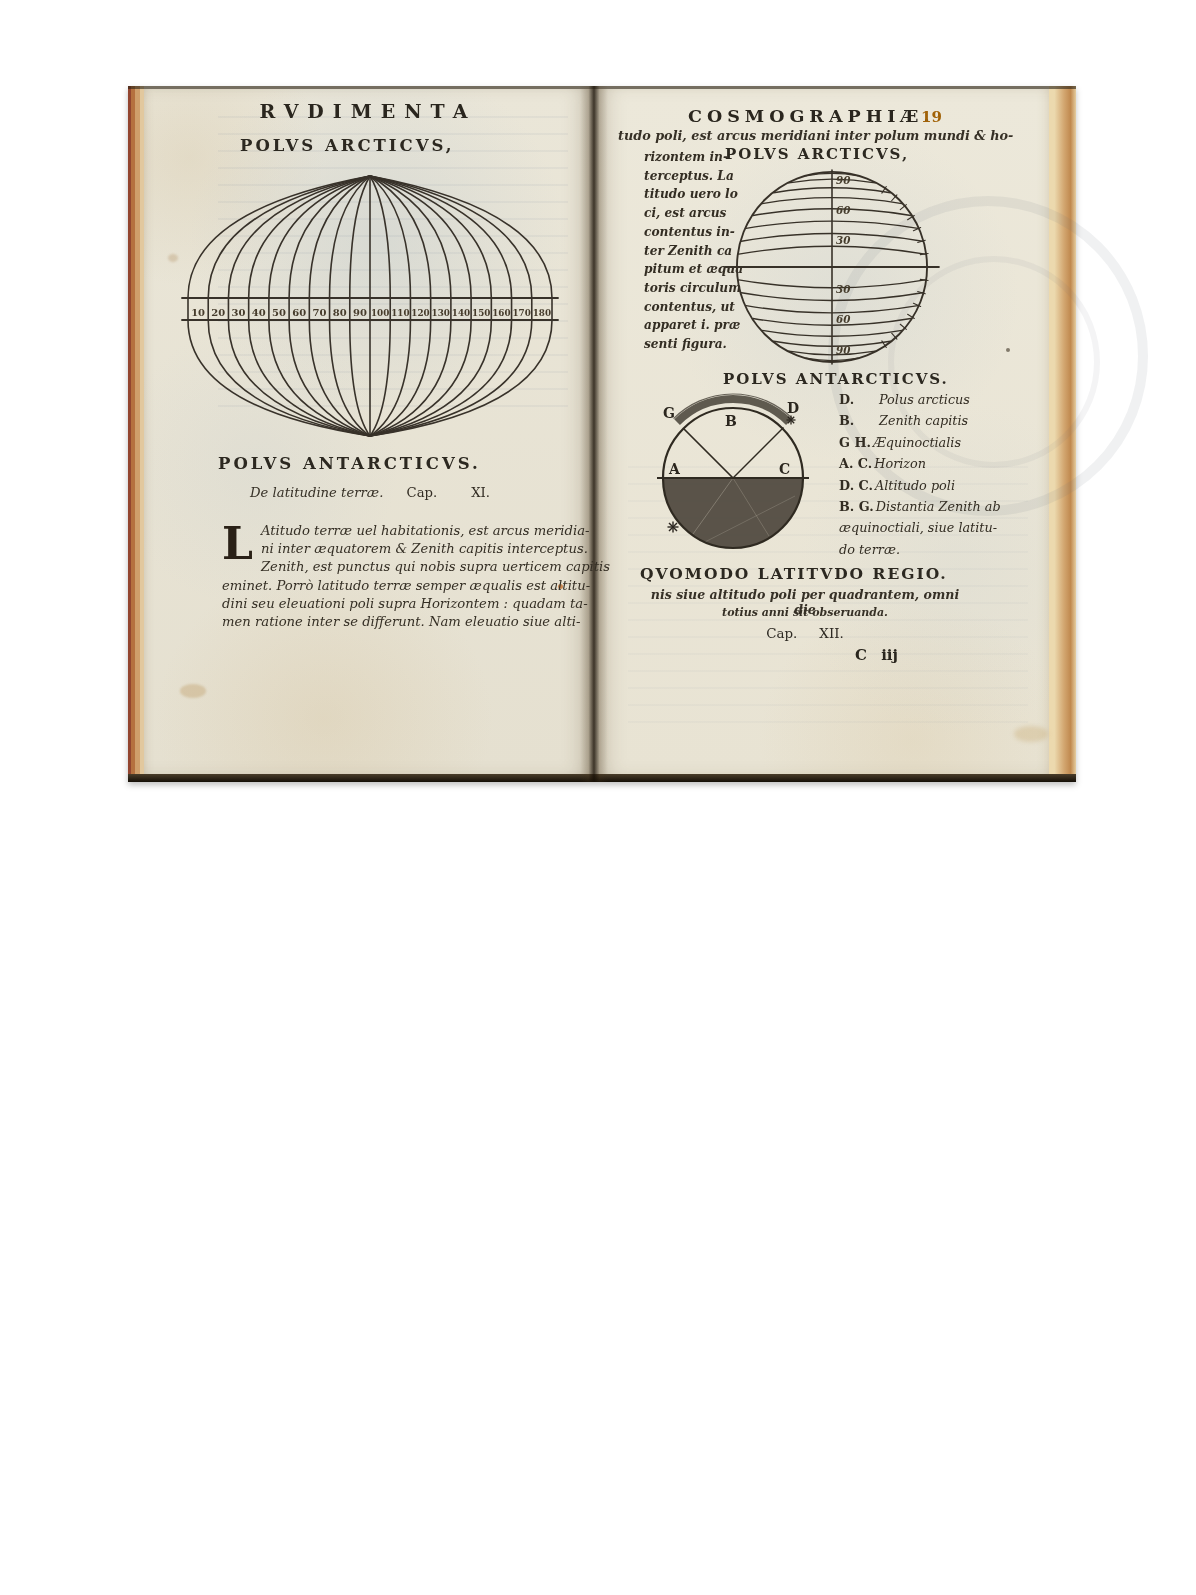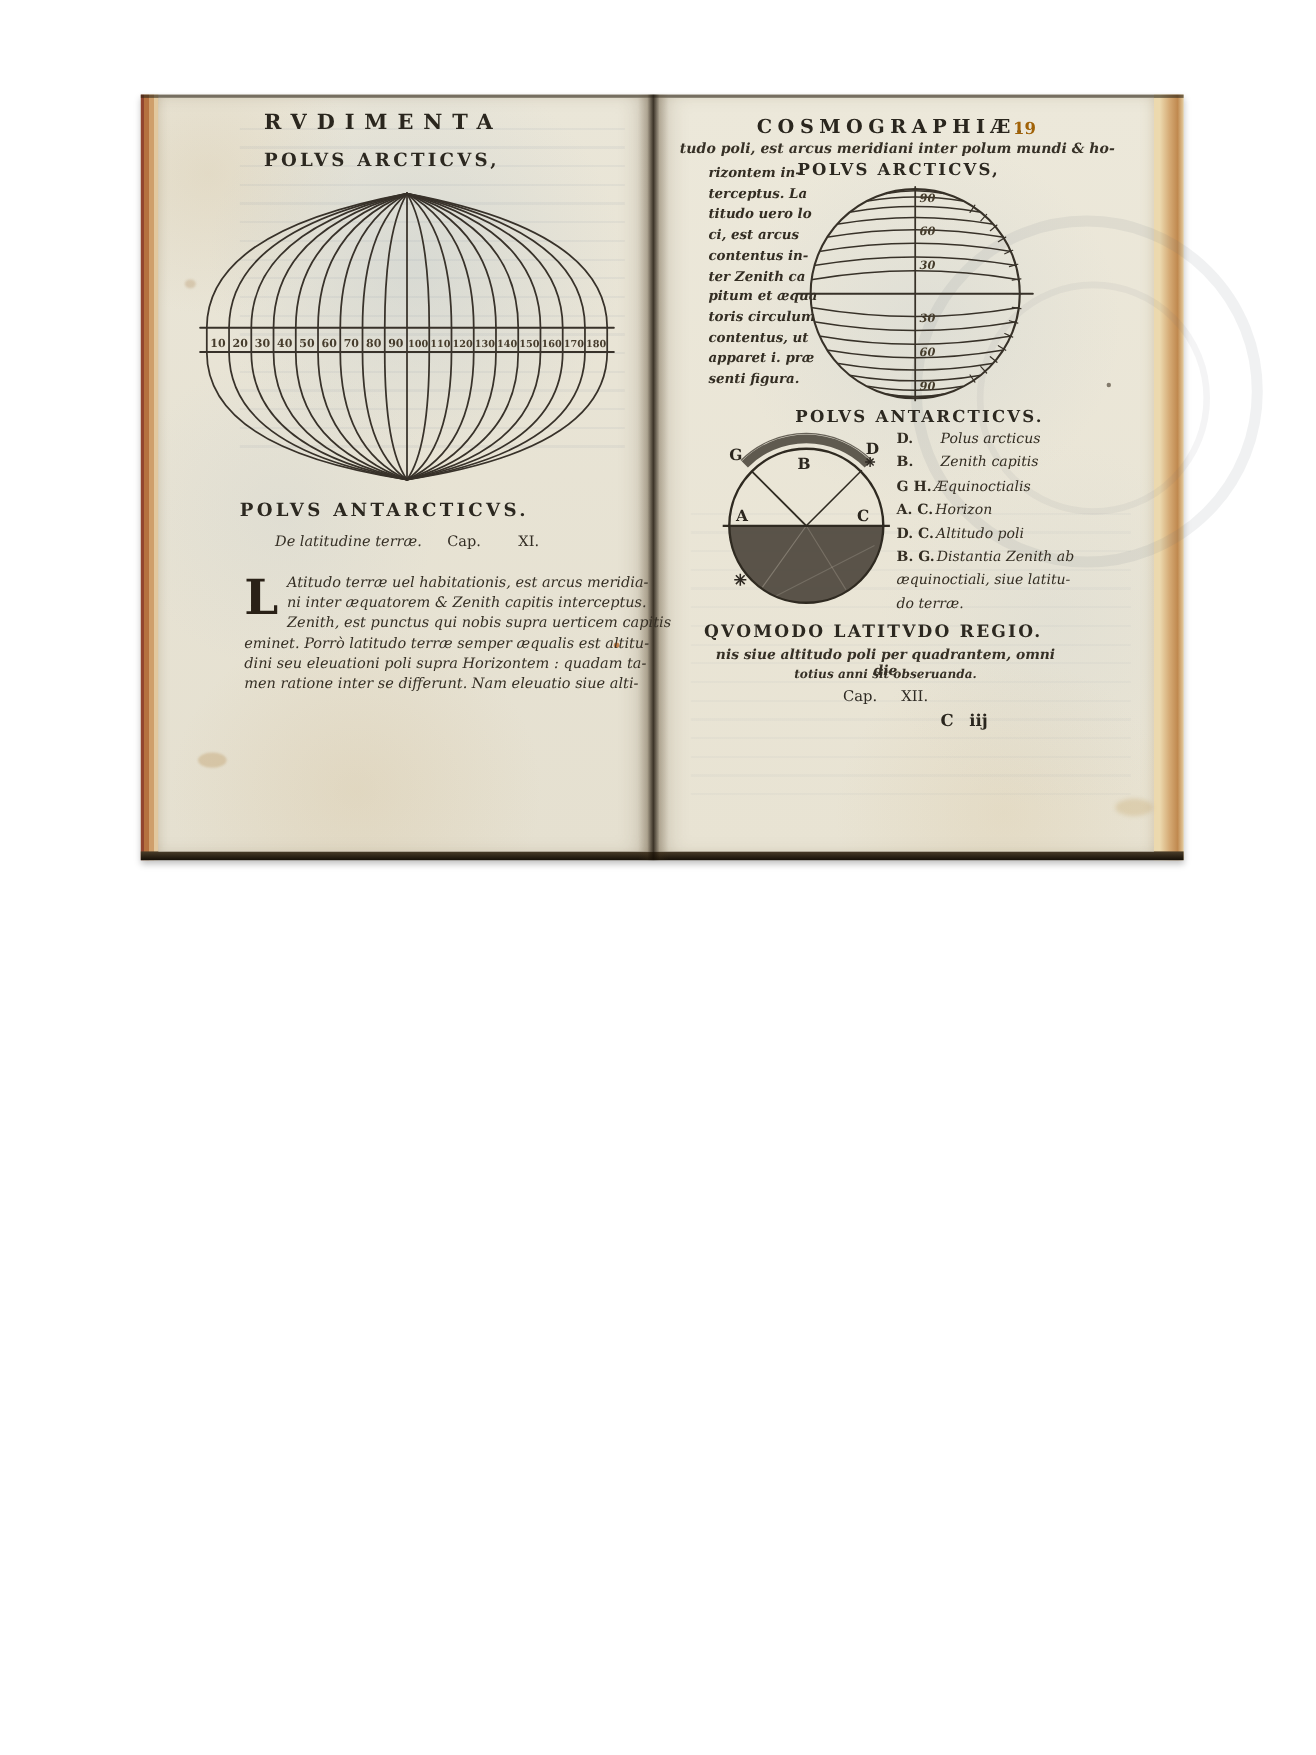--- a/index.html
+++ b/index.html
@@ -30,31 +30,31 @@
      background:
        radial-gradient(55% 35% at 55% 30%, rgba(180,194,204,.22), transparent 70%),
        radial-gradient(50% 35% at 80% 70%, rgba(196,204,205,.18), transparent 70%),
        radial-gradient(45% 28% at 70% 95%, rgba(213,193,153,.25), transparent 75%),
        linear-gradient(#ece8da,#e8e3d3);
      box-shadow:inset 20px 0 24px -14px rgba(75,55,28,.36), inset -8px 0 12px -8px rgba(150,120,70,.28);}
   #gutter{position:absolute;left:452px;top:0;width:28px;height:100%;
      background:linear-gradient(90deg,rgba(0,0,0,0),rgba(70,52,26,.20) 30%,rgba(24,16,6,.78) 50%,rgba(70,52,26,.20) 70%,rgba(0,0,0,0));}
 
   
-  .runhead{font-weight:700;font-size:19px;letter-spacing:9px;color:#2a261e;text-align:left;}
+  .runhead{font-weight:700;font-size:19px;letter-spacing:9px;color:#2a261e;text-align:center;}
   .fig-title{font-weight:700;font-size:16.5px;letter-spacing:3px;color:#2c2820;text-align:left;white-space:nowrap;}
   .fig-title.sm{font-size:15px;letter-spacing:2px;}
   .ital{font-style:italic;color:#363026;}
   .body-par{font-size:13.2px;line-height:18.2px;font-style:italic;color:#352f25;}
   .body-par .line{white-space:nowrap;}
   .dropcap{float:left;font-style:normal;font-weight:700;font-size:44px;line-height:38px;
            margin:3px 8px 0 0;color:#2a2117;}
   .margin-note{font-size:12.2px;line-height:18.7px;font-weight:600;color:#332d23;font-style:italic;}
   .margin-note .line{white-space:nowrap;}
-  .legend-row{font-size:12.8px;line-height:21.4px;white-space:nowrap;color:#322c22;}
+  .legend-row{font-size:12.8px;line-height:21.4px;white-space:nowrap;color:#322c22;margin-left:24px;}
   .legend-row .lk{font-style:normal;font-weight:600;display:inline-block;}
   .legend-row .lk.wide{width:40px;}
   .legend-row .lk:not(.wide){margin-right:2px;}
   .legend-row .lt{font-style:italic;}
   .chapline{display:flex;font-size:13.2px;color:#332d24;}
   .pagenum{font-weight:700;font-size:15px;color:#a16207;}
   .sig{font-weight:700;font-size:15px;word-spacing:9px;color:#2a261e;text-align:center;}
 
   
   .ghost{position:absolute;border-radius:50%;pointer-events:none;}

